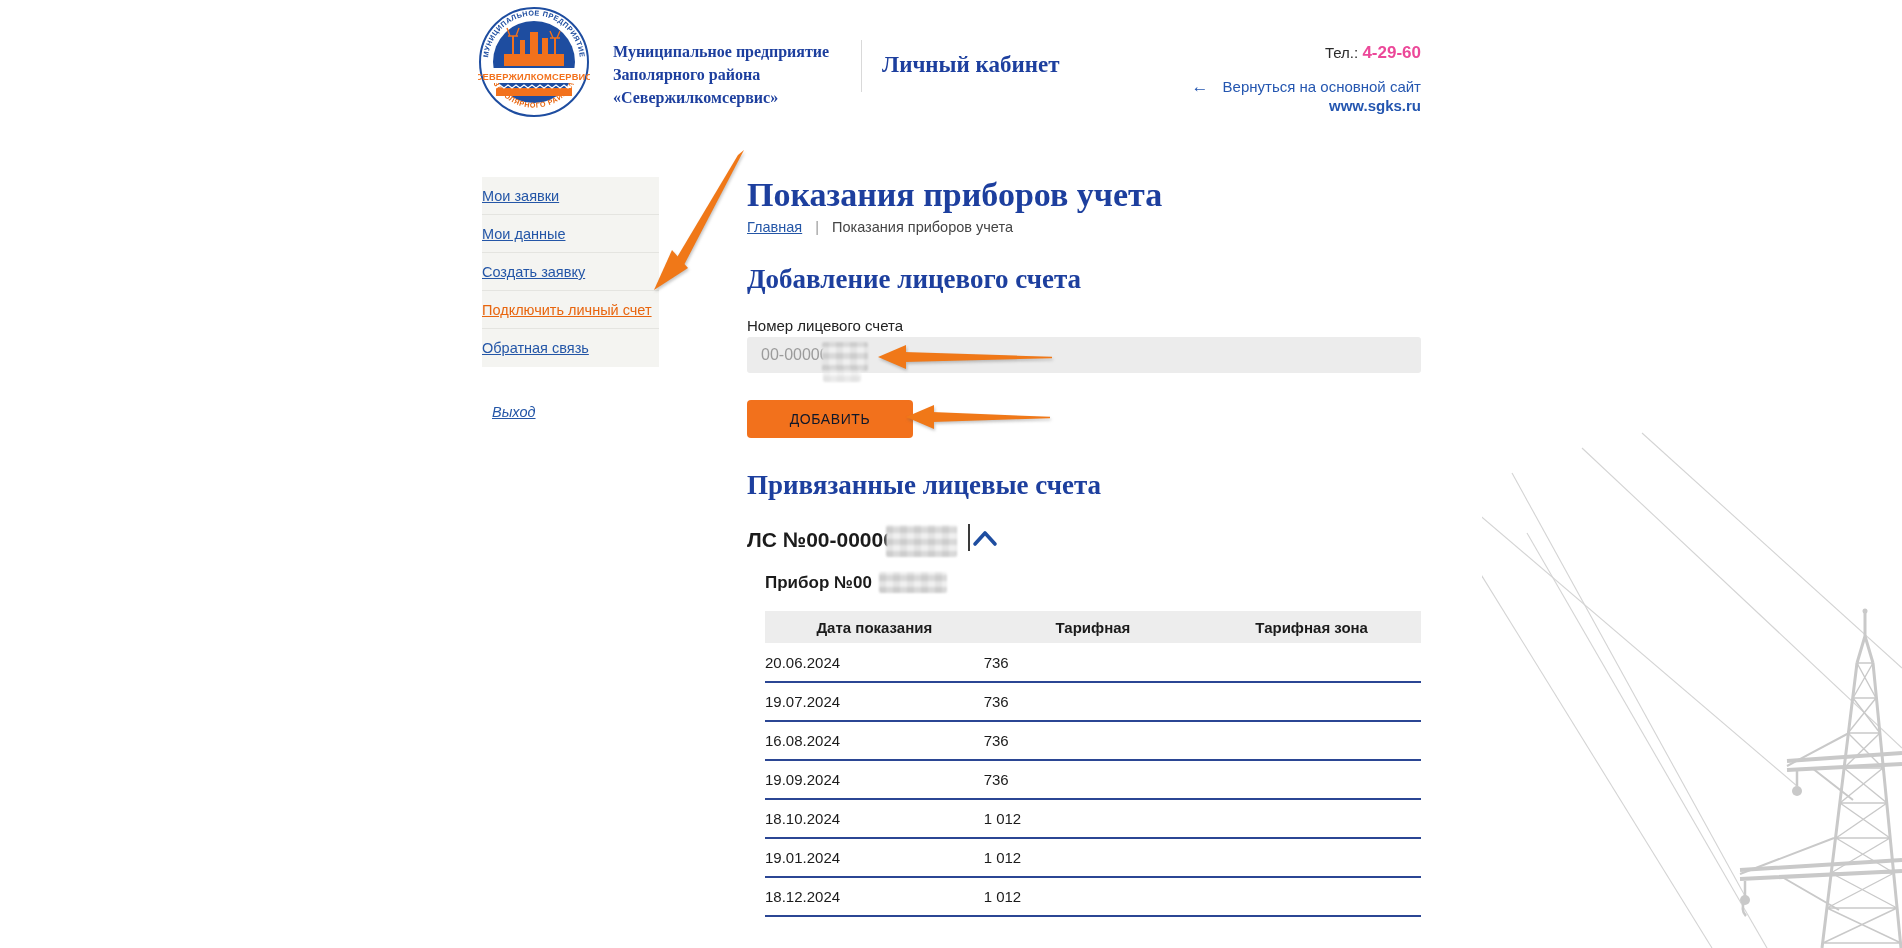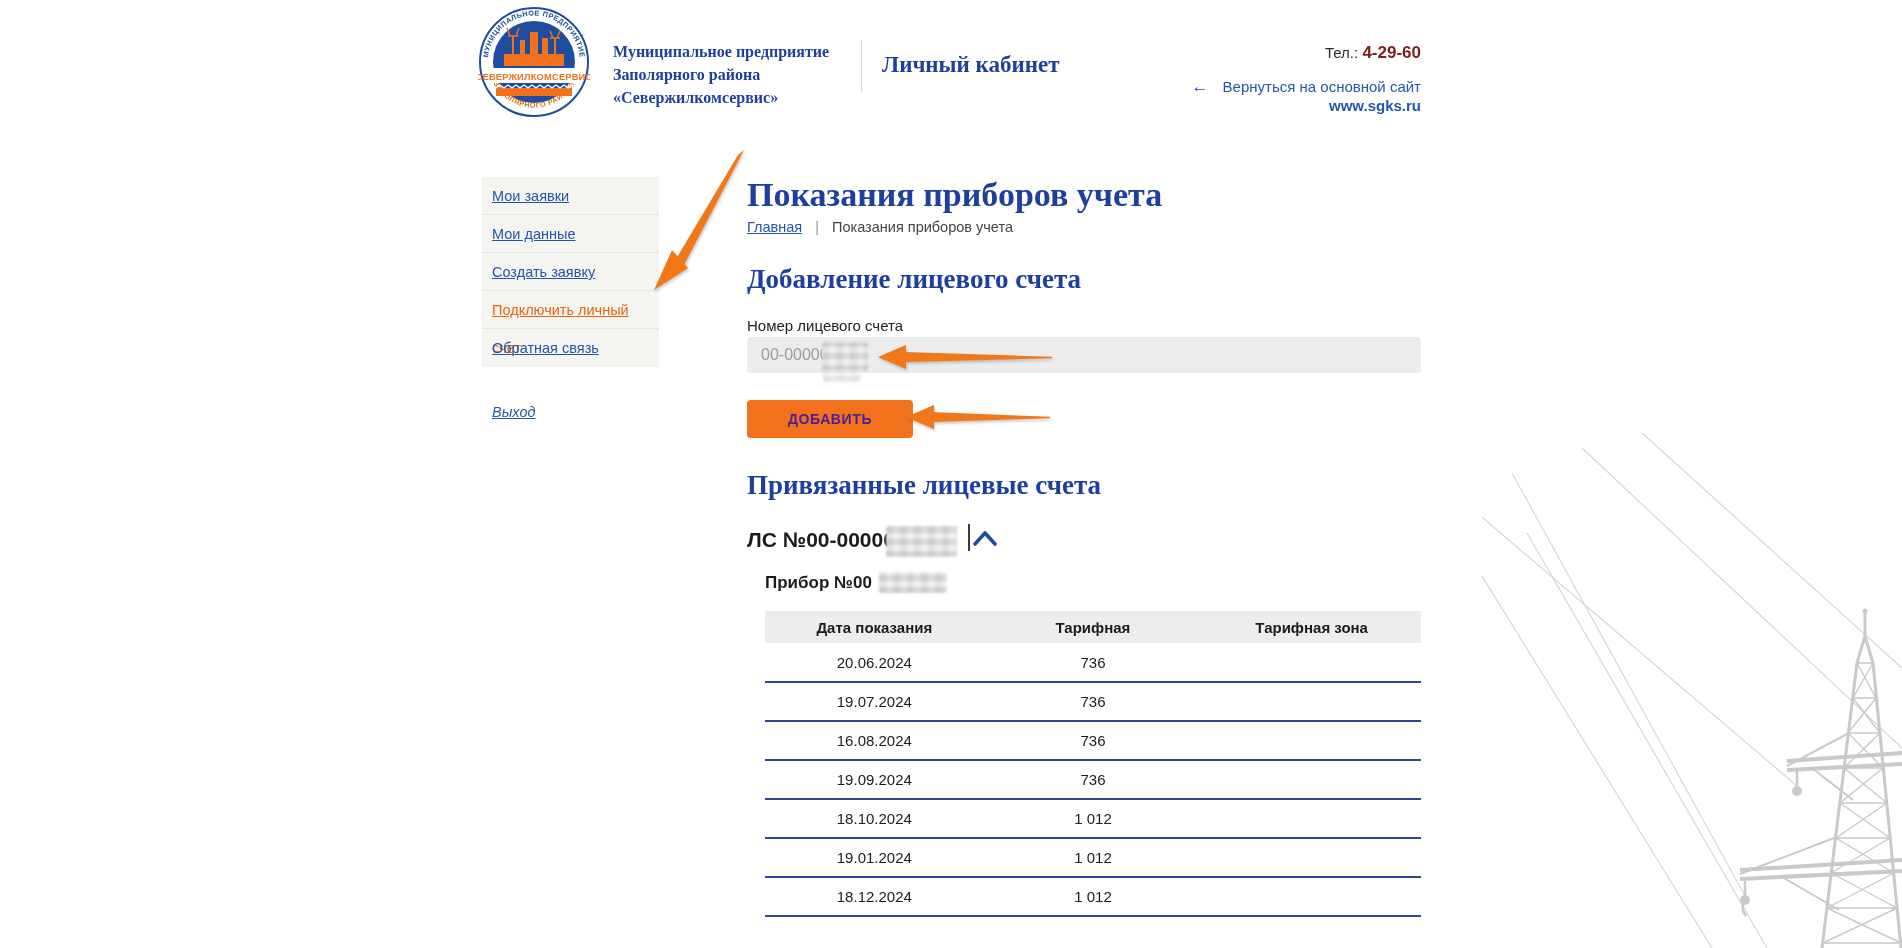--- a/index.html
+++ b/index.html
@@ -9,29 +9,29 @@
 
   
   .logo-wrap { position:absolute; left:478px; top:6px; width:112px; height:112px; }
   .company { position:absolute; left:613px; top:40px; font-family:"Liberation Serif", serif;
              font-weight:bold; font-size:16px; line-height:23px; color:#1d3f9e; }
   .hdr-divider { position:absolute; left:861px; top:40px; width:1px; height:52px; background:#d9d9d9; }
   .cabinet-title { position:absolute; left:882px; top:52px; font-family:"Liberation Serif", serif;
                    font-weight:bold; font-size:23px; color:#1d3f9e; }
   .phone { position:absolute; left:1100px; top:43px; width:321px; text-align:right;
            font-size:15px; color:#2b2b2b; }
-  .phone b { font-size:17px; color:#7f1d1d; }
+  .phone b { font-size:17px; color:#ec4899; }
   .back-link { position:absolute; left:1100px; top:77px; width:321px; text-align:right;
                font-size:15px; color:#2456b0; cursor:pointer; }
   .back-link .arr { margin-right:10px; font-size:17px; }
   .back-link b { font-weight:bold; }
 
   
   .sidebar { position:absolute; left:482px; top:177px; width:177px; background:#f4f4f1; }
-  .sb-item { display:block; height:38px; line-height:38px; padding-left:10px;
+  .sb-item { display:block; height:38px; line-height:38px; 
              border-bottom:1px solid #e4e4e0; font-size:14.5px; cursor:pointer; }
   .sb-item:last-child { border-bottom:none; }
   .sb-item span { color:#2456a7; text-decoration:underline; }
   .sb-item.active span { color:#e8650e; }
   .logout { position:absolute; left:492px; top:404px; font-size:14.5px; color:#2456a7;
             text-decoration:underline; cursor:pointer;font-style:italic; }
 
   
   .h1 { position:absolute; left:747px; top:176px; font-family:"Liberation Serif", serif;
         font-weight:bold; font-size:34px; color:#1d3f9e; }
@@ -40,22 +40,22 @@
   .breadcrumb .sep { color:#9a9a9a; margin:0 9px; }
   .h2 { position:absolute; font-family:"Liberation Serif", serif; font-weight:bold;
         font-size:27px; color:#1d3f9e; }
   .h2.add { left:747px; top:264px; }
   .h2.linked { left:747px; top:470px; }
   .input-label { position:absolute; left:747px; top:317px; font-size:15px; color:#222; }
   .acc-input { position:absolute; left:747px; top:337px; width:674px; height:36px;
                background:#ececec; border:none; border-radius:3px; padding-left:14px;
                font-size:16px; color:#9b9b9b; font-family:"Liberation Sans", sans-serif; outline:none; }
   .add-btn { position:absolute; left:747px; top:400px; width:166px; height:38px;
-             background:#f2711c; border:none; border-radius:4px; color:#4c1d95;
-             font-size:14px; font-weight:bold; letter-spacing:.6px; cursor:pointer;
+             background:#f2711c; border:none; border-radius:4px; color:#0f172a;
+             font-size:14px; font-weight:normal; letter-spacing:.6px; cursor:pointer;
              font-family:"Liberation Sans", sans-serif; }
   .ls-line { position:absolute; left:747px; top:528px; font-size:21px; font-weight:bold; color:#1b1b1b; }
   .device-line { position:absolute; left:765px; top:573px; font-size:17px; font-weight:bold; color:#1b1b1b; }
   .caret-line { position:absolute; left:968px; top:524px; width:2px; height:27px; background:#3a3a3a; }
   .chev { position:absolute; left:972px; top:528px; cursor:pointer; }
 
   
   .blur { position:absolute; border-radius:2px; filter:blur(1.3px);
           background:
             repeating-linear-gradient(0deg, rgba(190,190,190,.45) 0 6px, rgba(240,240,240,.45) 6px 12px),
@@ -63,21 +63,21 @@
   .blur.b-input { left:822px; top:342px; width:46px; height:29px; }
   .blur.b-input2 { left:823px; top:367px; width:38px; height:15px; opacity:.55; }
   .blur.b-ls { left:886px; top:525px; width:71px; height:32px; }
   .blur.b-device { left:879px; top:572px; width:68px; height:21px; }
 
   
   .readings { position:absolute; left:765px; top:611px; width:656px; border-collapse:collapse;
               table-layout:fixed; font-size:15px; }
   .readings th { background:#ededed; height:32px; font-weight:bold; color:#1b1b1b;
                  text-align:center; vertical-align:middle; }
-  .readings td { height:39px; text-align:center; vertical-align:middle; color:#1b1b1b;
+  .readings td { height:39px; text-align:left; vertical-align:middle; color:#1b1b1b;
                  border-bottom:2px solid #2b4694; }
 
   
   .annot { position:absolute; filter:drop-shadow(1px 2px 1.5px rgba(90,90,90,.35)); }
   .a1 { left:648px; top:146px; }
   .a2 { left:876px; top:344px; }
   .a3 { left:904px; top:404px; }
 
   
   .tower { position:absolute; right:0; bottom:0; }

